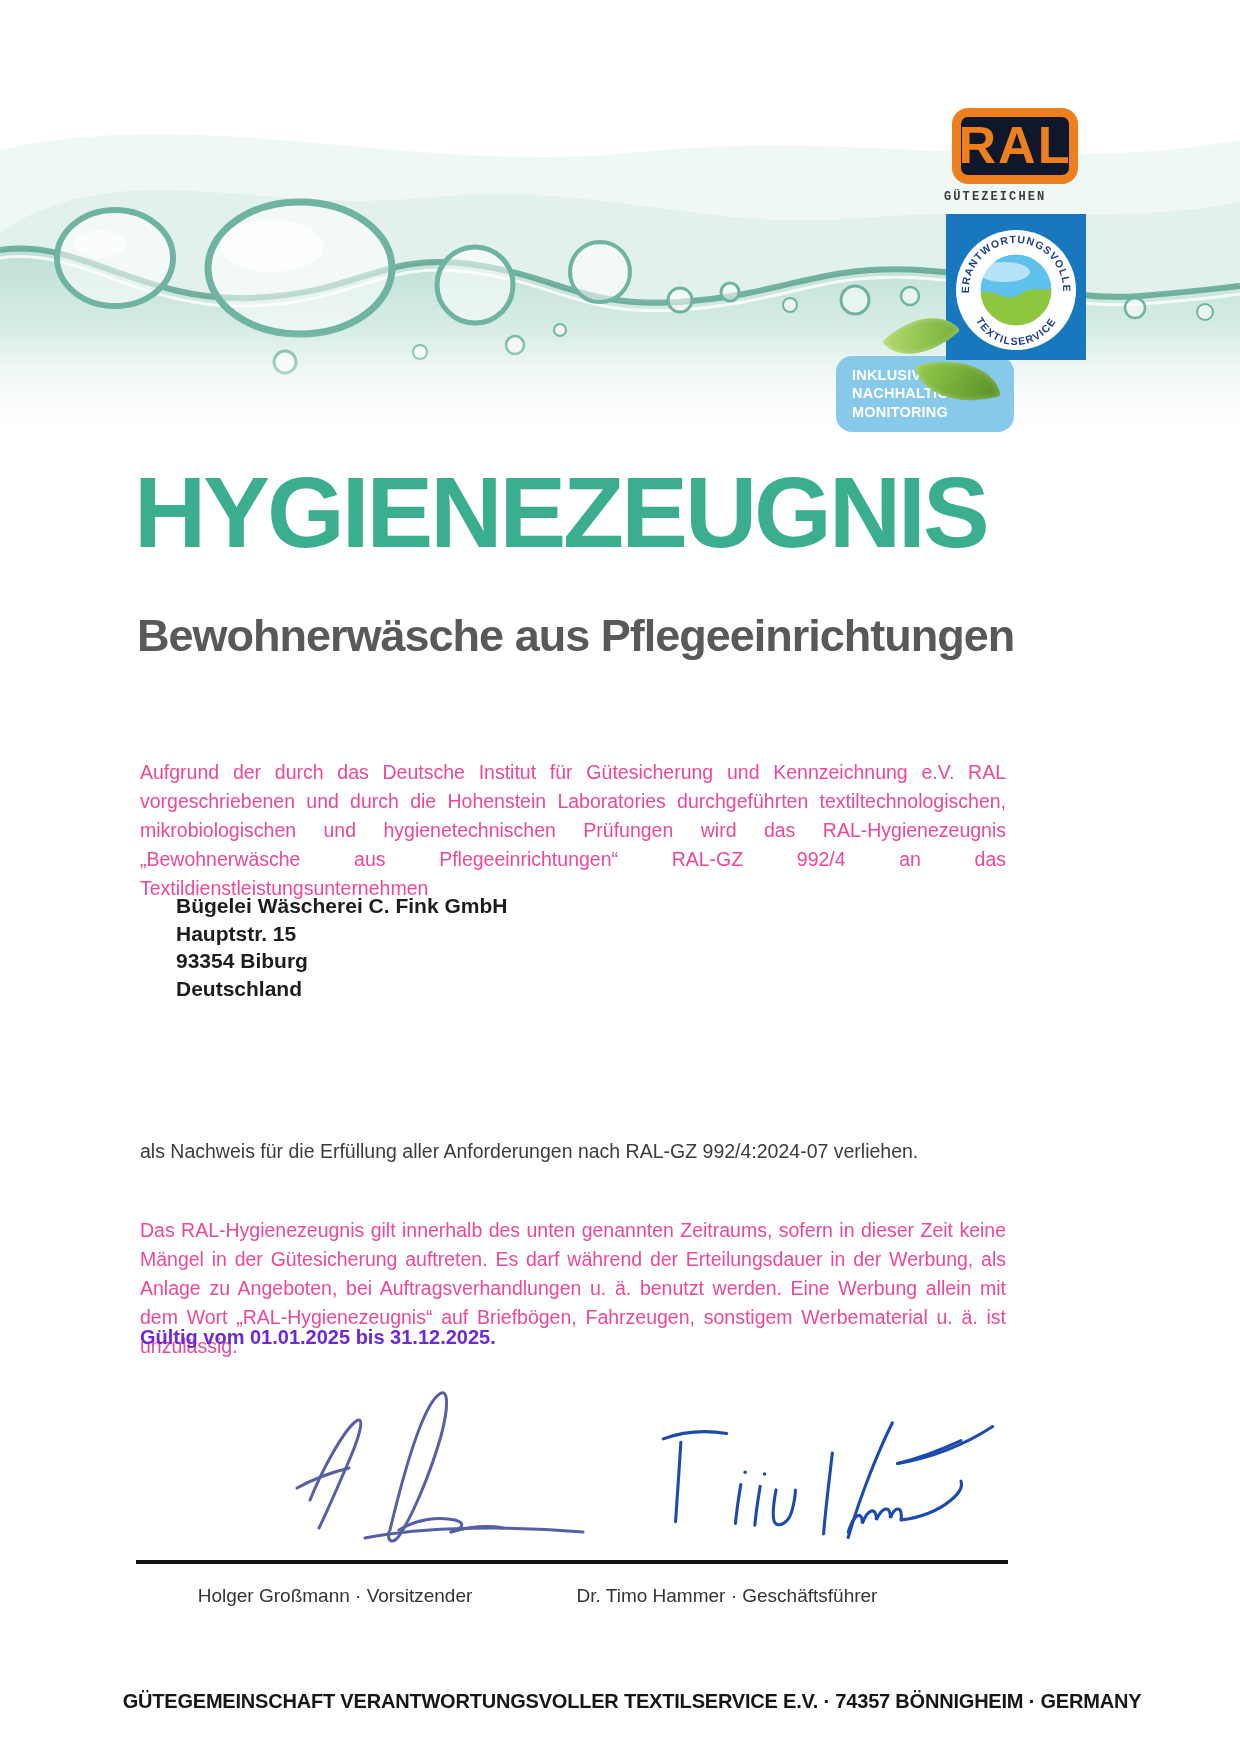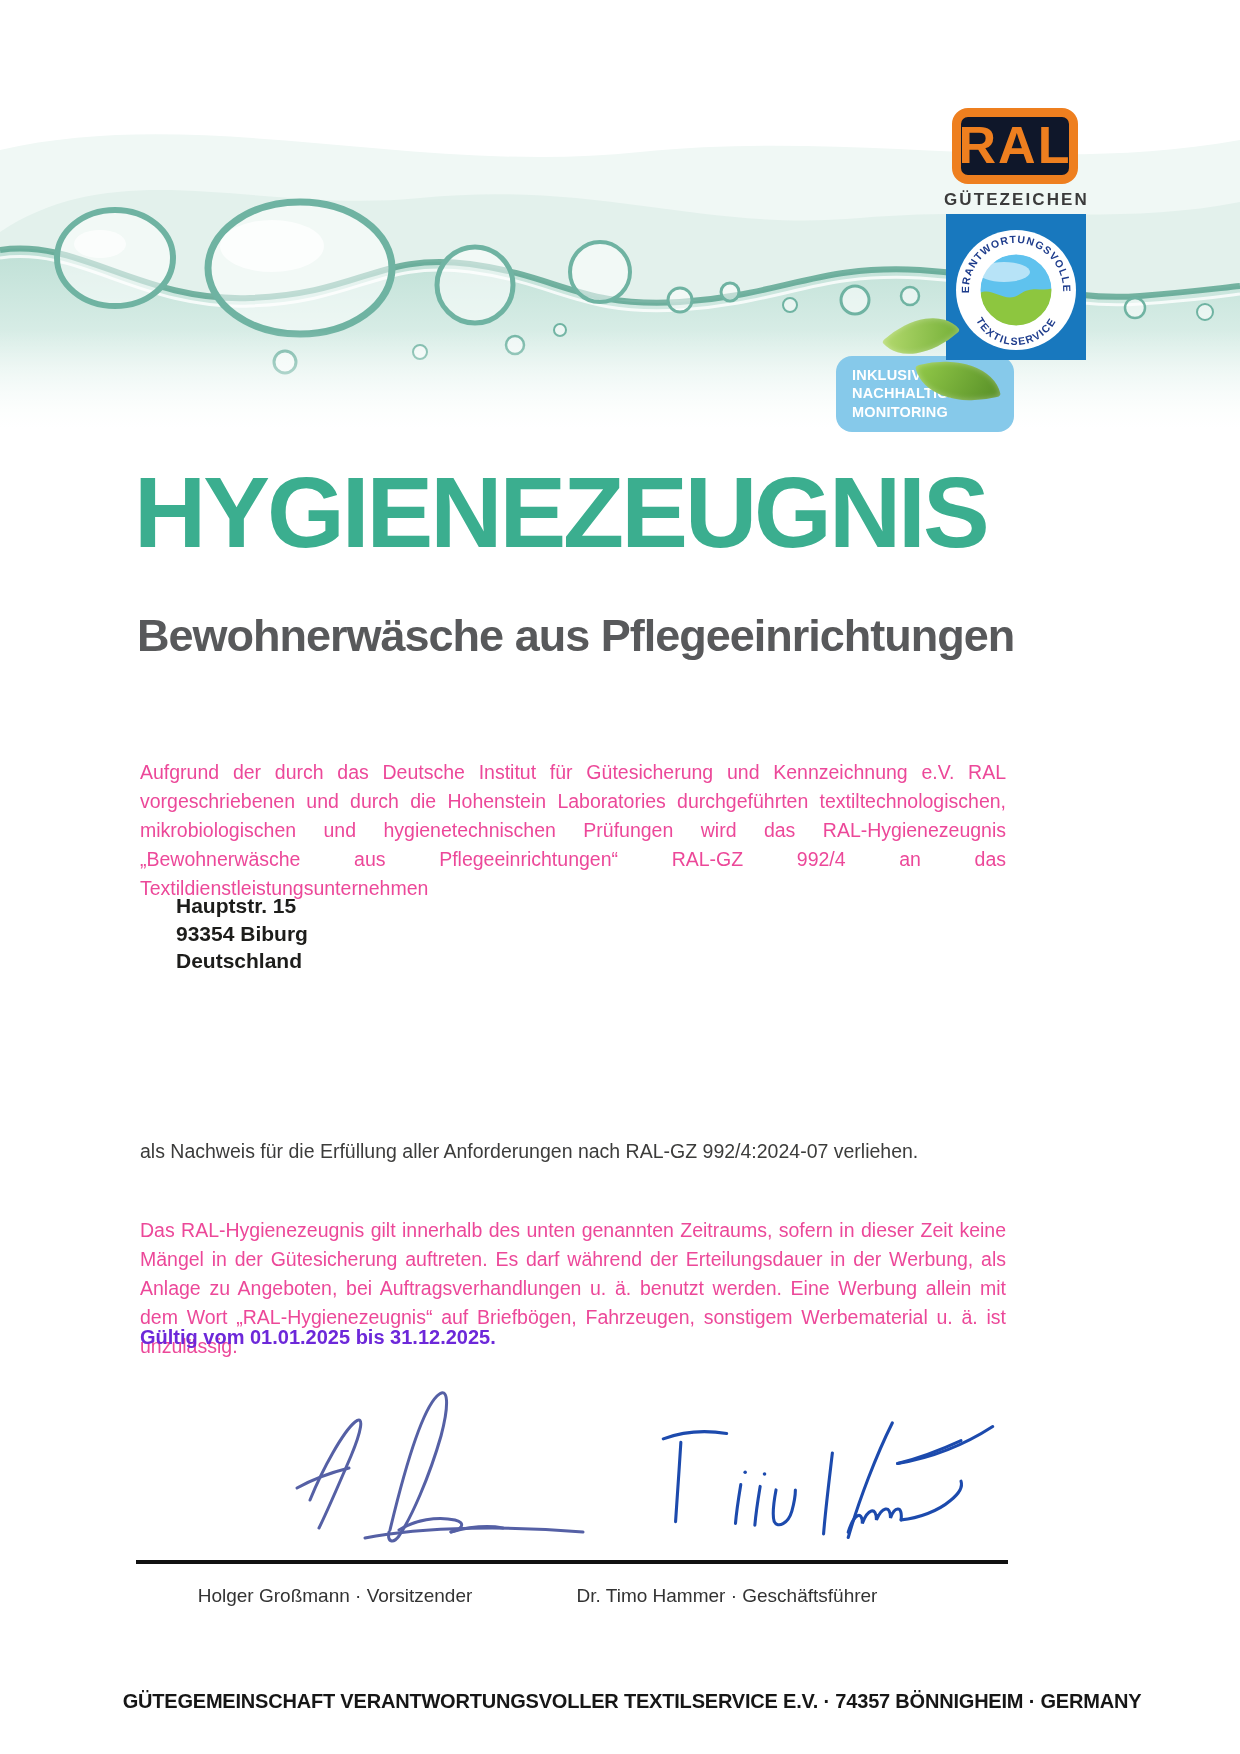--- a/index.html
+++ b/index.html
@@ -12,21 +12,21 @@
   .header-water { position:absolute; left:0; top:0; width:1240px; height:430px; }
   
   .ral-frame {
     position:absolute; left:952px; top:108px; width:126px; height:76px;
     box-sizing:border-box; border:9px solid #EE7F1F; border-radius:16px;
     display:flex; align-items:center; justify-content:center; background:#0f172a; z-index:6;
   }
   .ral-frame span { font-size:52px; font-weight:700; color:#EE7F1F; letter-spacing:2px; line-height:1; padding-bottom:3px; }
   .guetezeichen {
     position:absolute; left:944px; top:190px; width:142px; text-align:left;
-    font-size:17px; font-weight:700; color:#3b3b3b; letter-spacing:2.1px; z-index:6;
+    font-size:12px; font-weight:700; color:#3b3b3b; letter-spacing:2.1px; z-index:6;font-family:Liberation Mono, monospace;
   }
   .seal { position:absolute; left:946px; top:214px; width:140px; height:146px; z-index:4; }
   .sustain-badge {
     position:absolute; left:836px; top:356px; z-index:2;
     background:#86C9EA; border-radius:16px; padding:10px 16px 11px 16px;
     color:#ffffff; font-weight:700; font-size:14.5px; line-height:1.27; letter-spacing:.2px;
   }
   .leaf {
     position:absolute; z-index:5; border-radius:6% 100% 6% 100%;
     box-shadow: inset 0 0 6px rgba(255,255,255,.35);
@@ -155,20 +155,21 @@
   </div>
   <div class="leaf leaf-1"></div>
   <div class="leaf leaf-2"></div>
 
   <div class="title">HYGIENEZEUGNIS</div>
   <div class="subtitle">Bewohnerwäsche aus Pflegeeinrichtungen</div>
 
   <p class="para para-1">Aufgrund der durch das Deutsche Institut für Gütesicherung und Kennzeichnung e.V. RAL vorgeschriebenen und durch die Hohenstein Laboratories durchgeführten textiltechnologischen, mikrobiologischen und hygienetechnischen Prüfungen wird das RAL-Hygienezeugnis „Bewohnerwäsche aus Pflegeeinrichtungen“ RAL-GZ 992/4 an das Textildienstleistungsunternehmen</p>
 
   <div class="address">
+    <div>Bügelei Wäscherei C. Fink GmbH</div>
     <div>Hauptstr. 15</div>
     <div>93354 Biburg</div>
     <div>Deutschland</div>
   </div>
 
   <div class="award-line">als Nachweis für die Erfüllung aller Anforderungen nach RAL-GZ 992/4:2024-07 verliehen.</div>
 
   <p class="para para-2">Das RAL-Hygienezeugnis gilt innerhalb des unten genannten Zeitraums, sofern in dieser Zeit keine Mängel in der Gütesicherung auftreten. Es darf während der Erteilungsdauer in der Werbung, als Anlage zu Angeboten, bei Auftragsverhandlungen u. ä. benutzt werden. Eine Werbung allein mit dem Wort „RAL-Hygienezeugnis“ auf Briefbögen, Fahrzeugen, sonstigem Werbematerial u. ä. ist unzulässig.</p>
 
   <div class="validity">Gültig vom 01.01.2025 bis 31.12.2025.</div>

